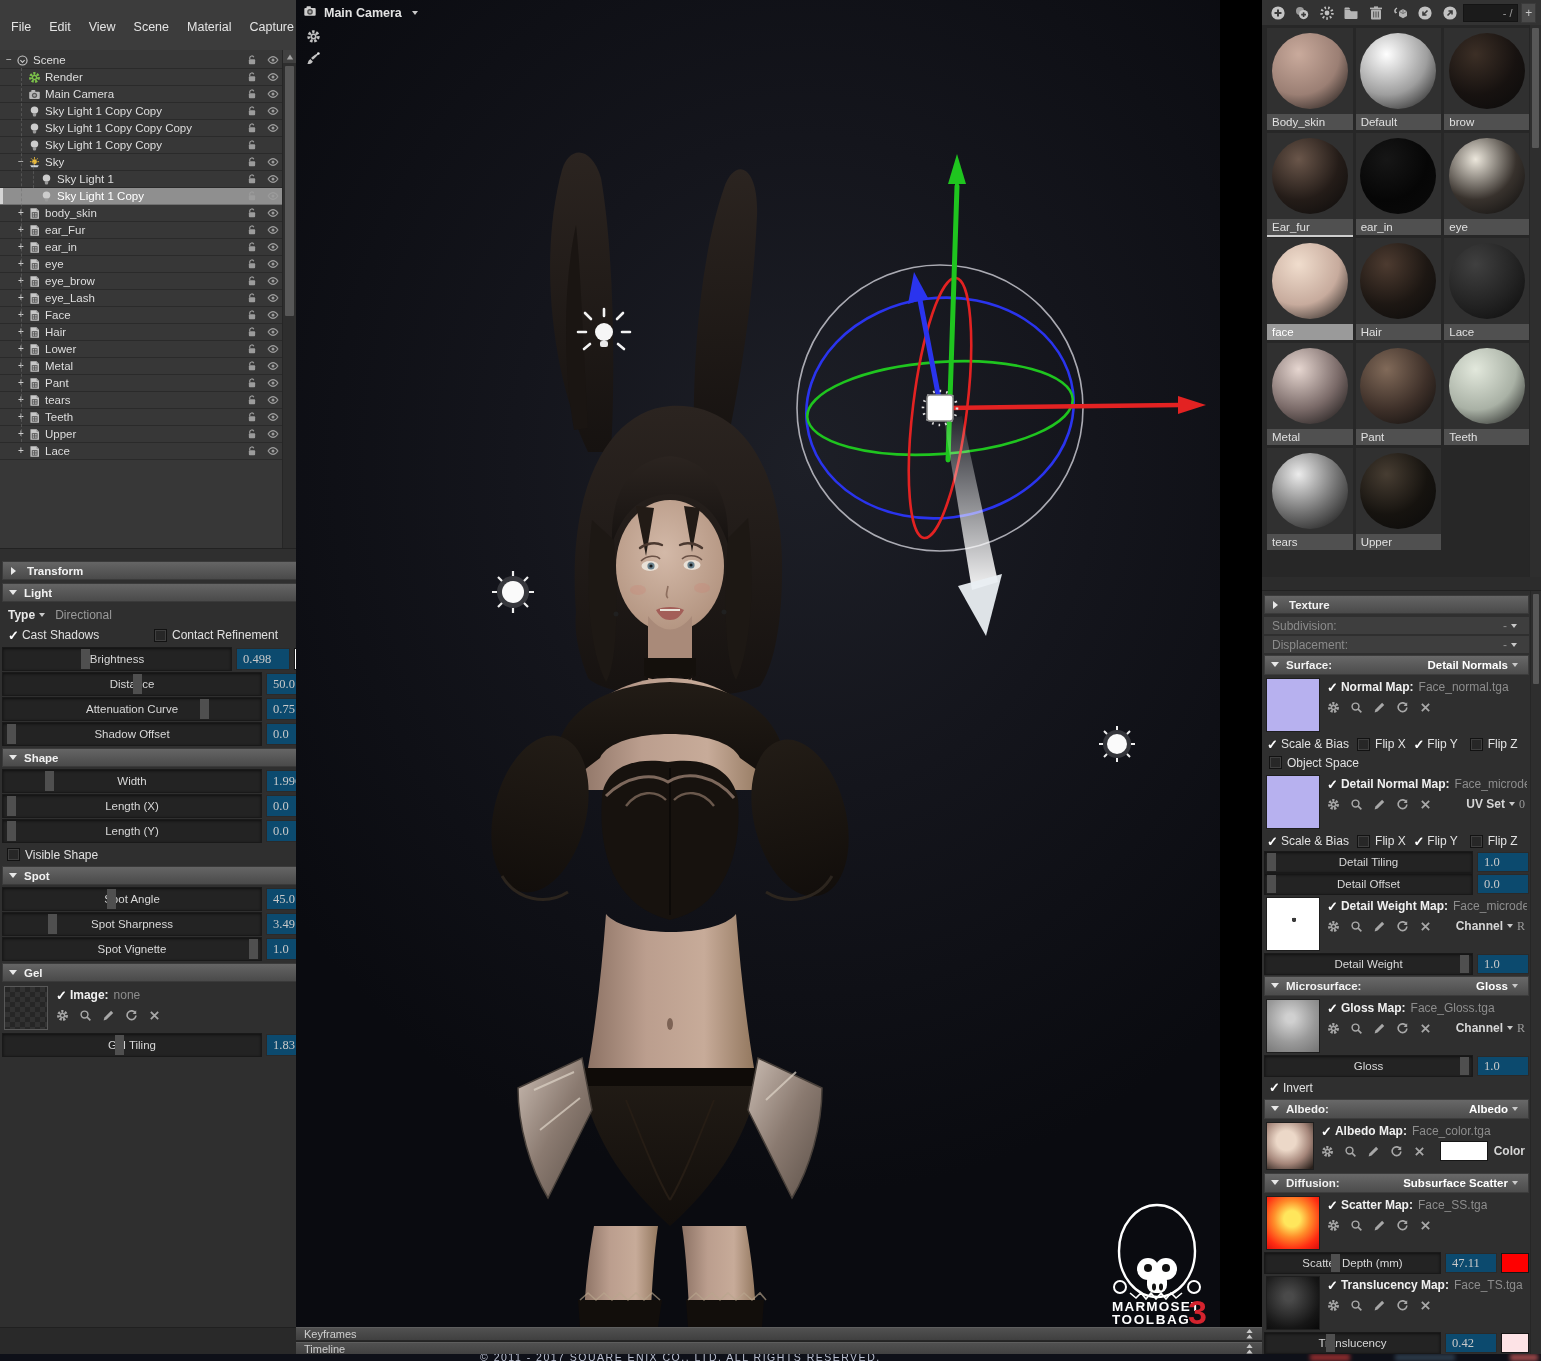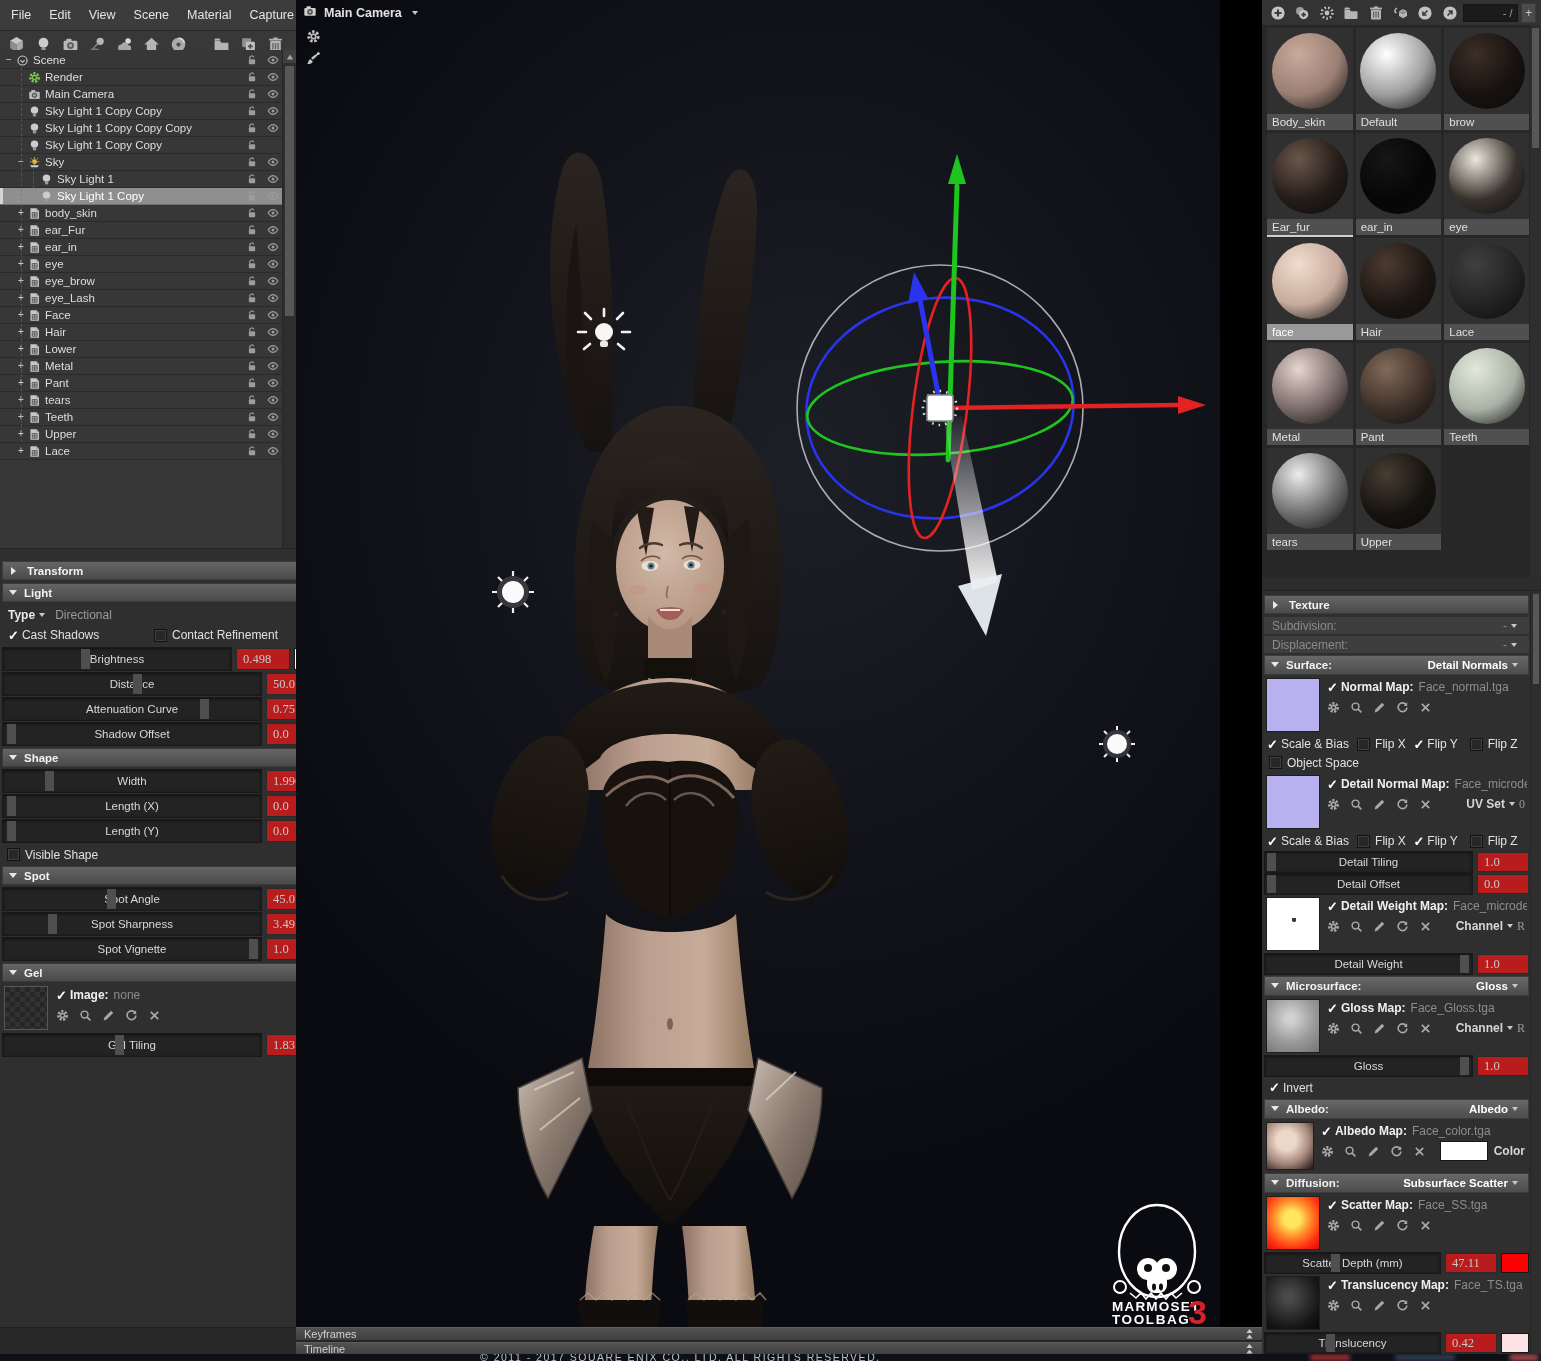--- a/index.html
+++ b/index.html
@@ -1,20 +1,20 @@
 <!DOCTYPE html>
 <html><head>
 <meta charset="utf-8">
 <style>
   html,body{margin:0;padding:0;background:#161616;}
   #app{position:relative;width:1541px;height:1361px;background:#242424;overflow:hidden;
        font-family:"Liberation Sans",sans-serif;-webkit-font-smoothing:antialiased;}
   
   #left-col{position:absolute;left:0;top:0;width:296px;height:1361px;background:#2f2f2f;}
-  #menubar{height:22px;background:#3c3c3c;display:flex;align-items:center;padding:4px 2px;border-bottom:1px solid #2a2a2a;}
+  #menubar{height:22px;background:#3c3c3c;display:flex;align-items:center;padding:16px 2px;border-bottom:1px solid #2a2a2a;}
   .menu-item{padding:0 9px;font-size:12.5px;color:#e4e4e4;cursor:default;}
   #main-toolbar{height:27px;background:#383838;display:flex;align-items:center;padding:0 3px;border-bottom:1px solid #252525;}
   .tb-icon{width:27px;height:23px;display:flex;align-items:center;justify-content:center;color:#b5b5b5;}
   .tb-icon svg{width:17px;height:17px;}
   .tb-icon.gap{margin-left:16px;}
   #scene-tree{position:absolute;top:50px;left:0;width:296px;height:498px;background:#373737;border-bottom:1px solid #222;}
   #tree-rows{position:absolute;left:0;top:2px;right:13px;}
   .trow{height:16px;display:flex;align-items:center;font-size:11.5px;color:#dedede;border-bottom:1px solid rgba(0,0,0,.22);position:relative;}
   .trow.sel{background:#8f8f8f;color:#fff;}
   .trow.sel::before{content:"";position:absolute;left:0;top:0;width:3px;height:100%;background:#d5d5d5;}
@@ -40,21 +40,21 @@
   .type-row{height:20px;display:flex;align-items:center;padding:0 6px;font-size:12px;color:#e8e8e8;font-weight:bold;}
   .type-val{color:#9a9a9a;font-weight:normal;margin-left:6px;}
   .checks-row{display:flex;height:20px;align-items:center;padding:0 6px;font-size:12px;color:#e0e0e0;}
   .check-cell{display:flex;align-items:center;}
   .ck{color:#fff;font-weight:bold;margin-right:3px;font-size:13px;line-height:13px;}
   .ubox{width:11px;height:11px;background:#272727;border:1px solid #121212;box-shadow:inset 0 0 0 1px #3f3f3f;margin-right:5px;flex:none;}
   .srow{display:flex;align-items:center;margin:3px 0;height:22px;gap:4px;}
   .track{flex:1;height:22px;background:#232323;border:1px solid #191919;box-shadow:inset 0 1px 3px rgba(0,0,0,.55);position:relative;}
   .track .lab{position:absolute;inset:0;display:flex;align-items:center;justify-content:center;font-size:11.5px;color:#d8d8d8;}
   .thumbk{position:absolute;top:1px;bottom:1px;width:9px;background:#4f4f4f;}
-  .vbox{width:46px;height:20px;background:#b91c1c;border:1px solid #2a2a2a;color:#c9c9c9;display:flex;align-items:center;
+  .vbox{width:46px;height:20px;background:#0c4a6e;border:1px solid #2a2a2a;color:#c9c9c9;display:flex;align-items:center;
         padding-left:6px;font-family:"Liberation Serif",serif;font-size:12.5px;flex:none;}
   .swatch{width:24px;height:20px;border:1px solid #161616;flex:none;}
   .cbrow{height:19px;display:flex;align-items:center;font-size:12px;color:#e0e0e0;padding:0 5px;}
   .gel{display:flex;gap:8px;margin:4px 2px;}
   .checker{background-image:linear-gradient(45deg,#323232 25%,transparent 25%,transparent 75%,#323232 75%),
            linear-gradient(45deg,#323232 25%,#262626 25%,#262626 75%,#323232 75%);
            background-size:10px 10px;background-position:0 0,5px 5px;}
   .gthumb{width:42px;height:42px;border:1px solid #585858;flex:none;}
   .map-l1{display:flex;align-items:center;font-size:12px;color:#f0f0f0;font-weight:bold;height:18px;white-space:nowrap;overflow:hidden;}
   .map-file{color:#8d8d8d;font-weight:normal;margin-left:5px;white-space:nowrap;overflow:hidden;}

